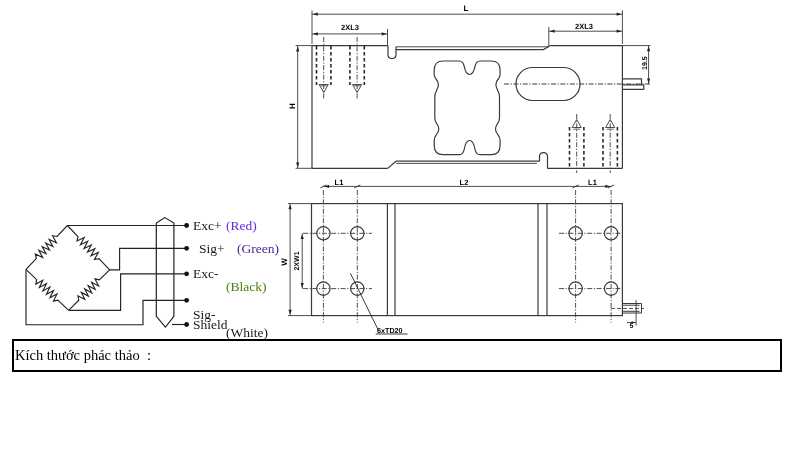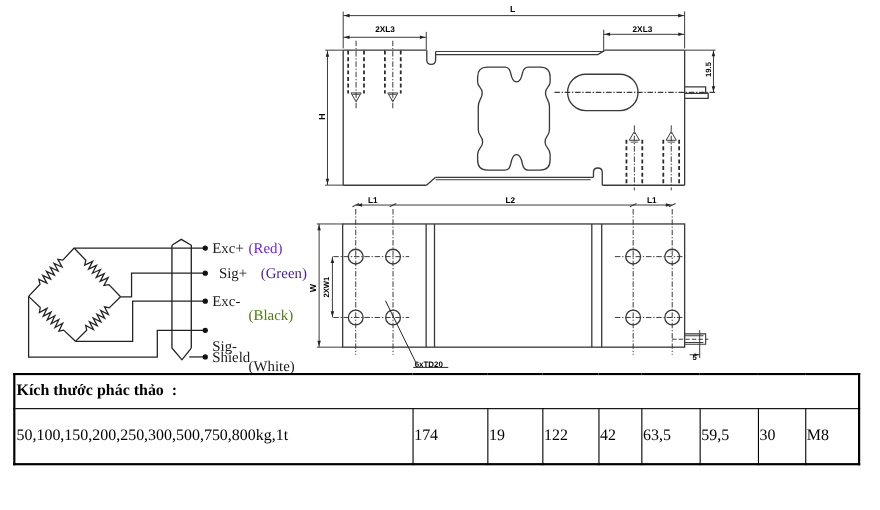--- a/index.html
+++ b/index.html
@@ -161,27 +161,16 @@
         <col style="width:50px">
         <col style="width:51px">
         <col style="width:39px">
         <col style="width:53px">
         <col style="width:53px">
         <col style="width:43px">
         <col style="width:49px">
 </colgroup>
 <tbody>
         <tr style="height:31px">
-          <td colspan="9" style="font-weight:bold;">Kích thước phác thảo&nbsp; :</td>
-        </tr>
-<tr style="height:51px">
-          <td>50,100,150,200,250,300,500,750,800kg,1t</td>
-          <td>174</td>
-          <td>19</td>
-          <td>122</td>
-          <td>42</td>
-          <td>63,5</td>
-          <td>59,5</td>
-          <td>30</td>
-          <td>M8</td>
+          <td colspan="9" style="font-weight:normal;">Kích thước phác thảo&nbsp; :</td>
         </tr>
 </tbody>
     </table>
 </div>
 </body></html>

